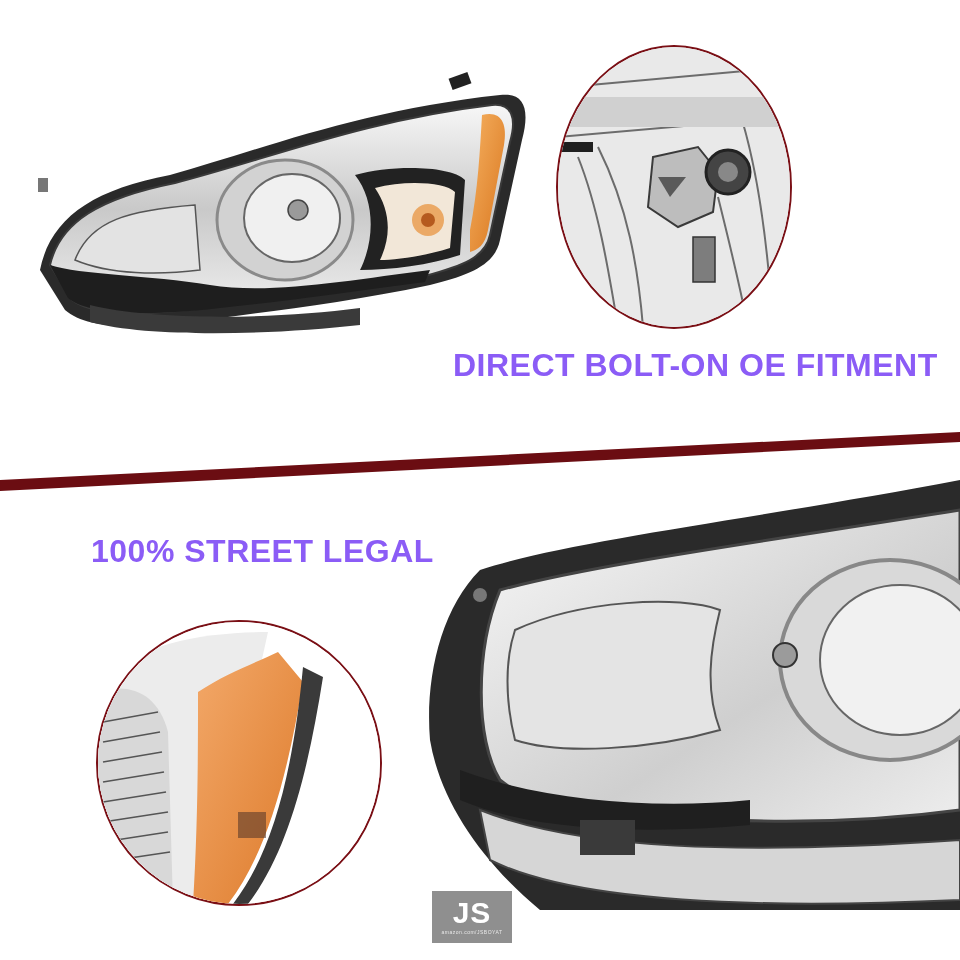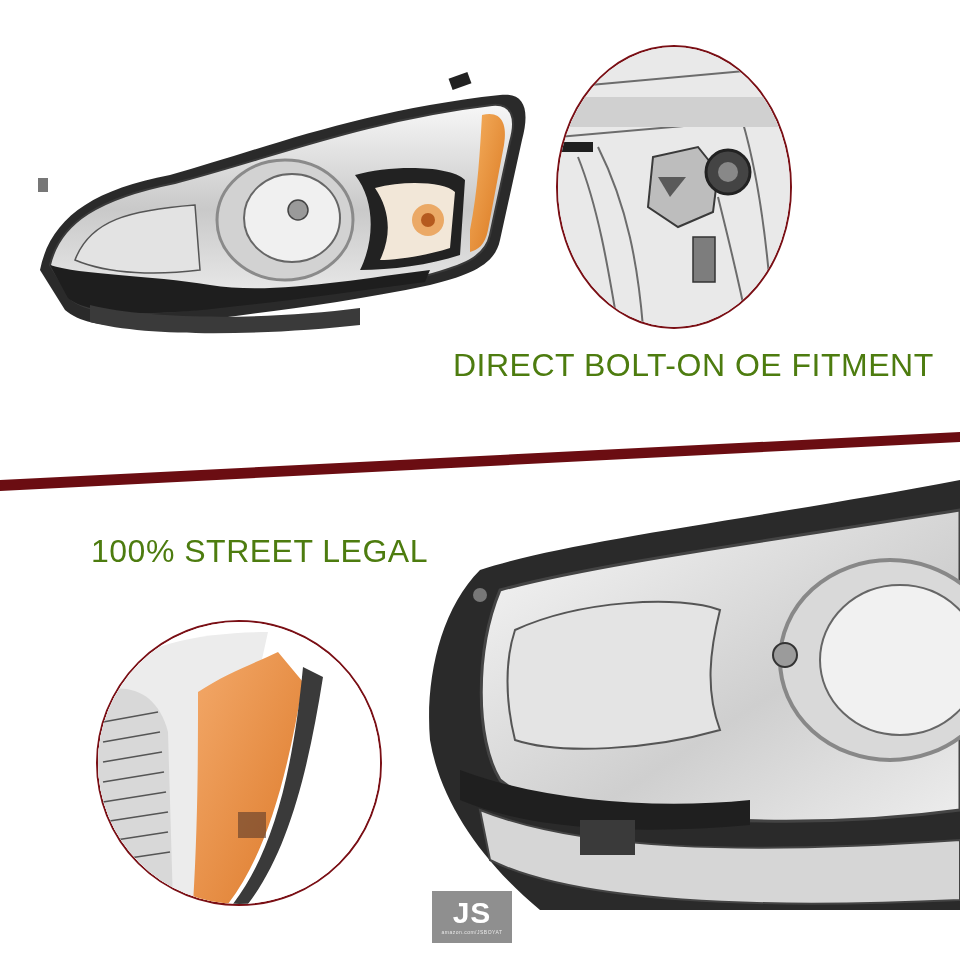--- a/index.html
+++ b/index.html
@@ -6,22 +6,22 @@
     body {
       width: 960px; height: 960px; overflow: hidden;
       background: #ffffff;
       position: relative;
       font-family: "Liberation Sans", sans-serif;
     }
     .abs { position: absolute; }
     .headline {
       position: absolute;
       font-family: "Liberation Sans", sans-serif;
-      font-weight: 400;
-      color: #4d7c0f;
+      font-weight: 700;
+      color: #8b5cf6;
       letter-spacing: 0.5px;
       white-space: nowrap;
     }
     #headline-fitment { left: 453px; top: 347px; font-size: 32px; }
     #headline-legal { left: 91px; top: 533px; font-size: 32px; }
     .divider-svg { position: absolute; left: 0; top: 420px; }
     .circle {
       position: absolute;
       border-radius: 50%;
       border: 2px solid #7a0f15;

